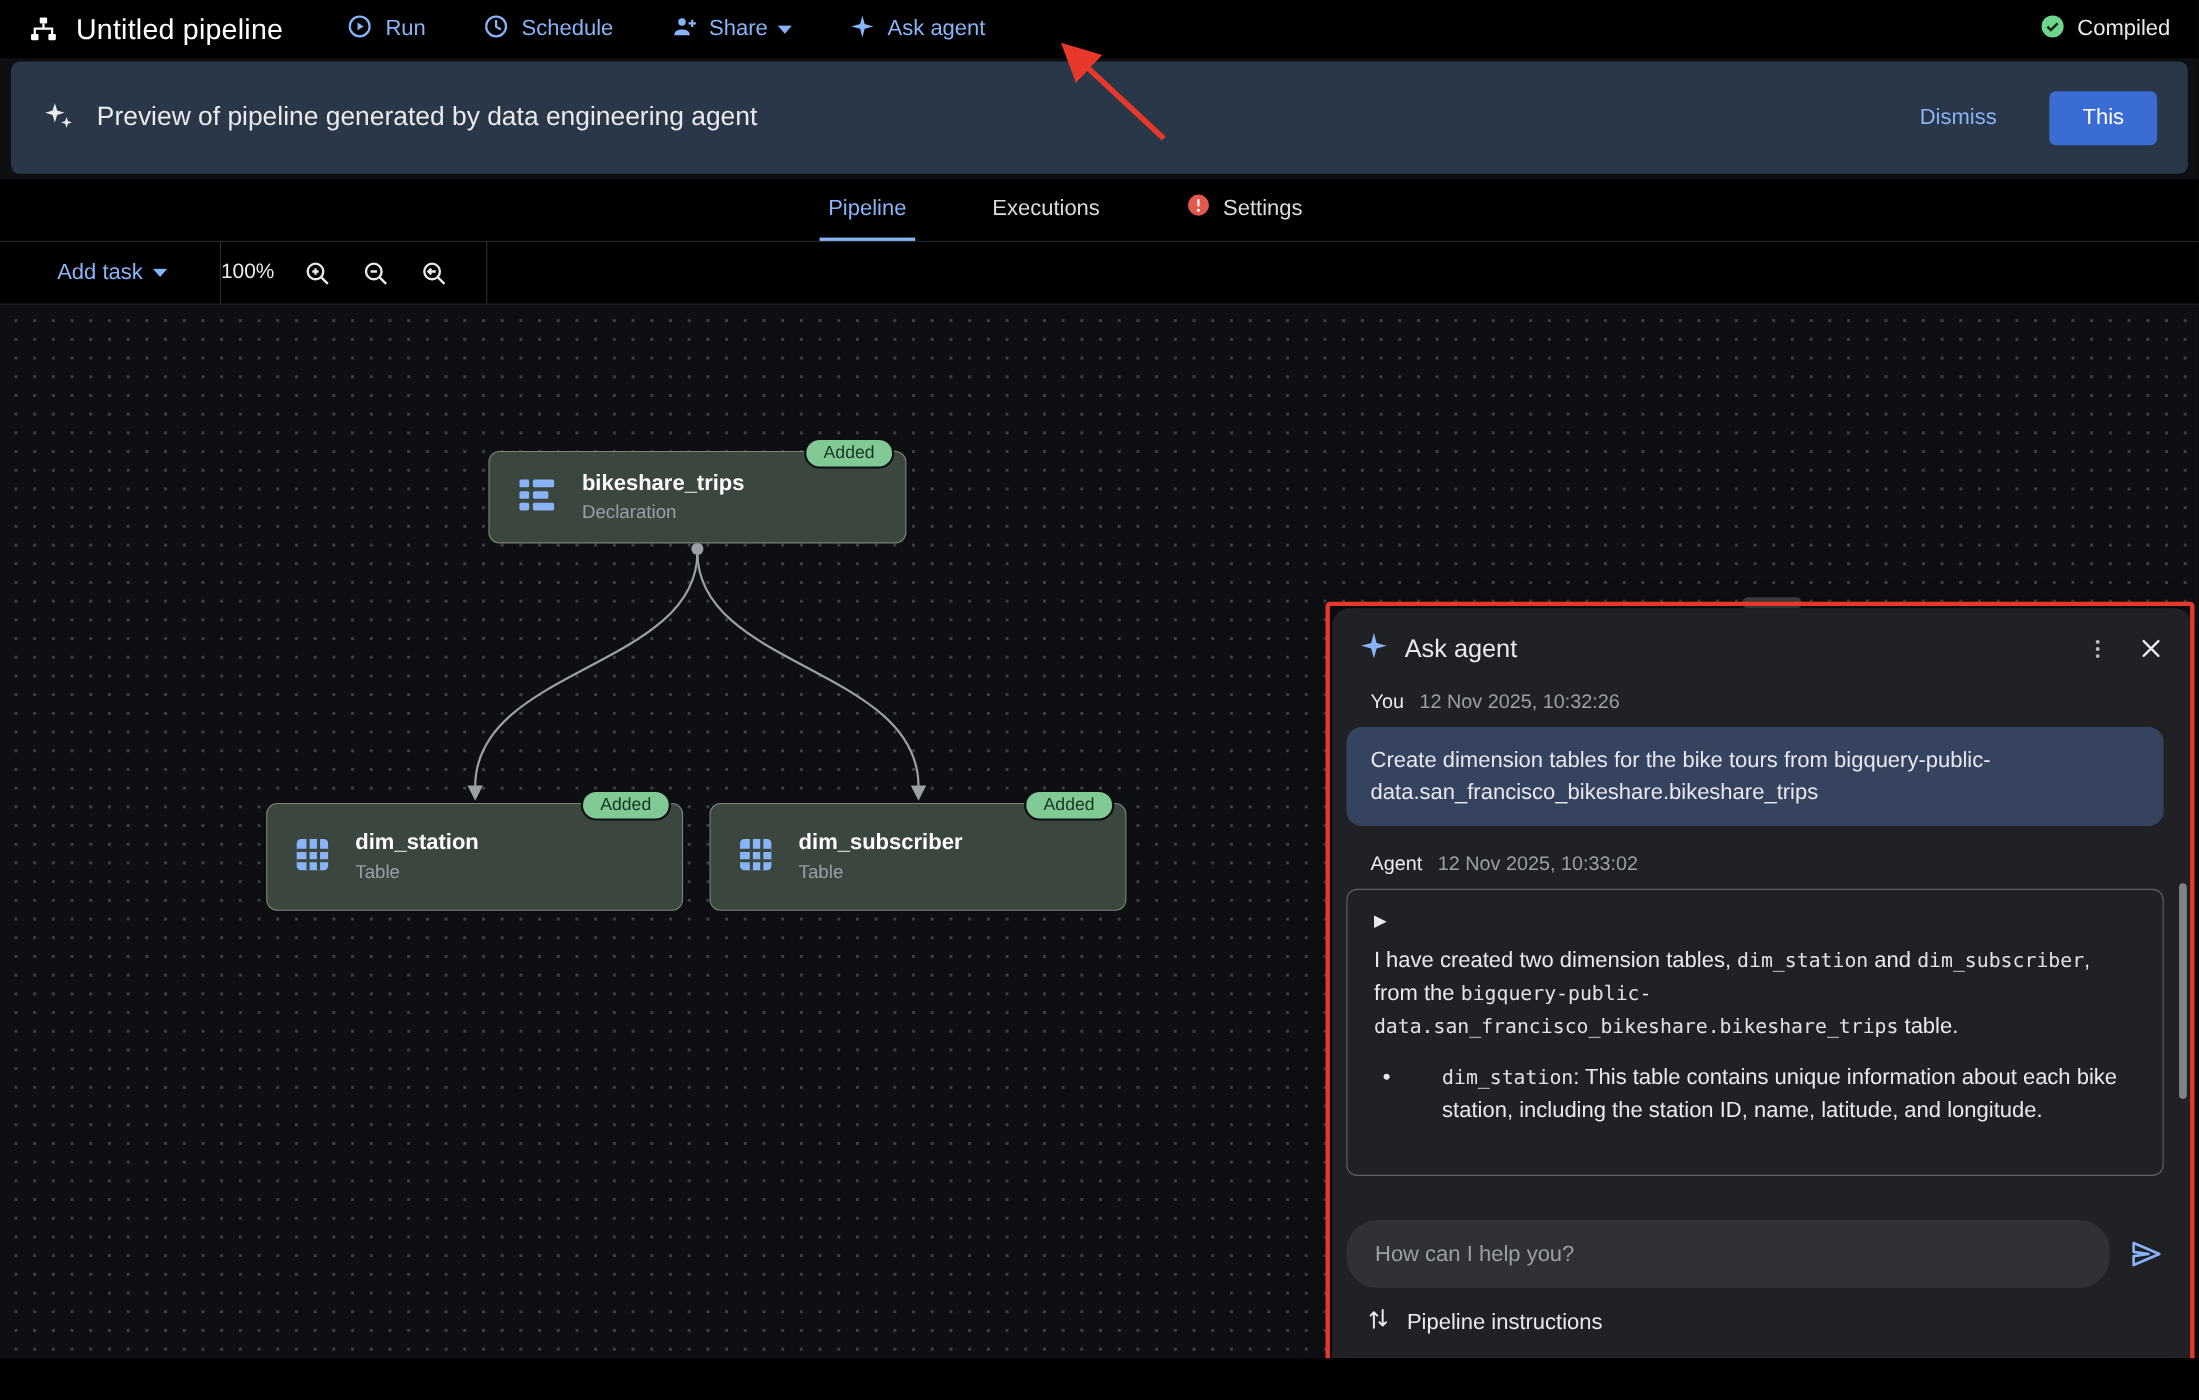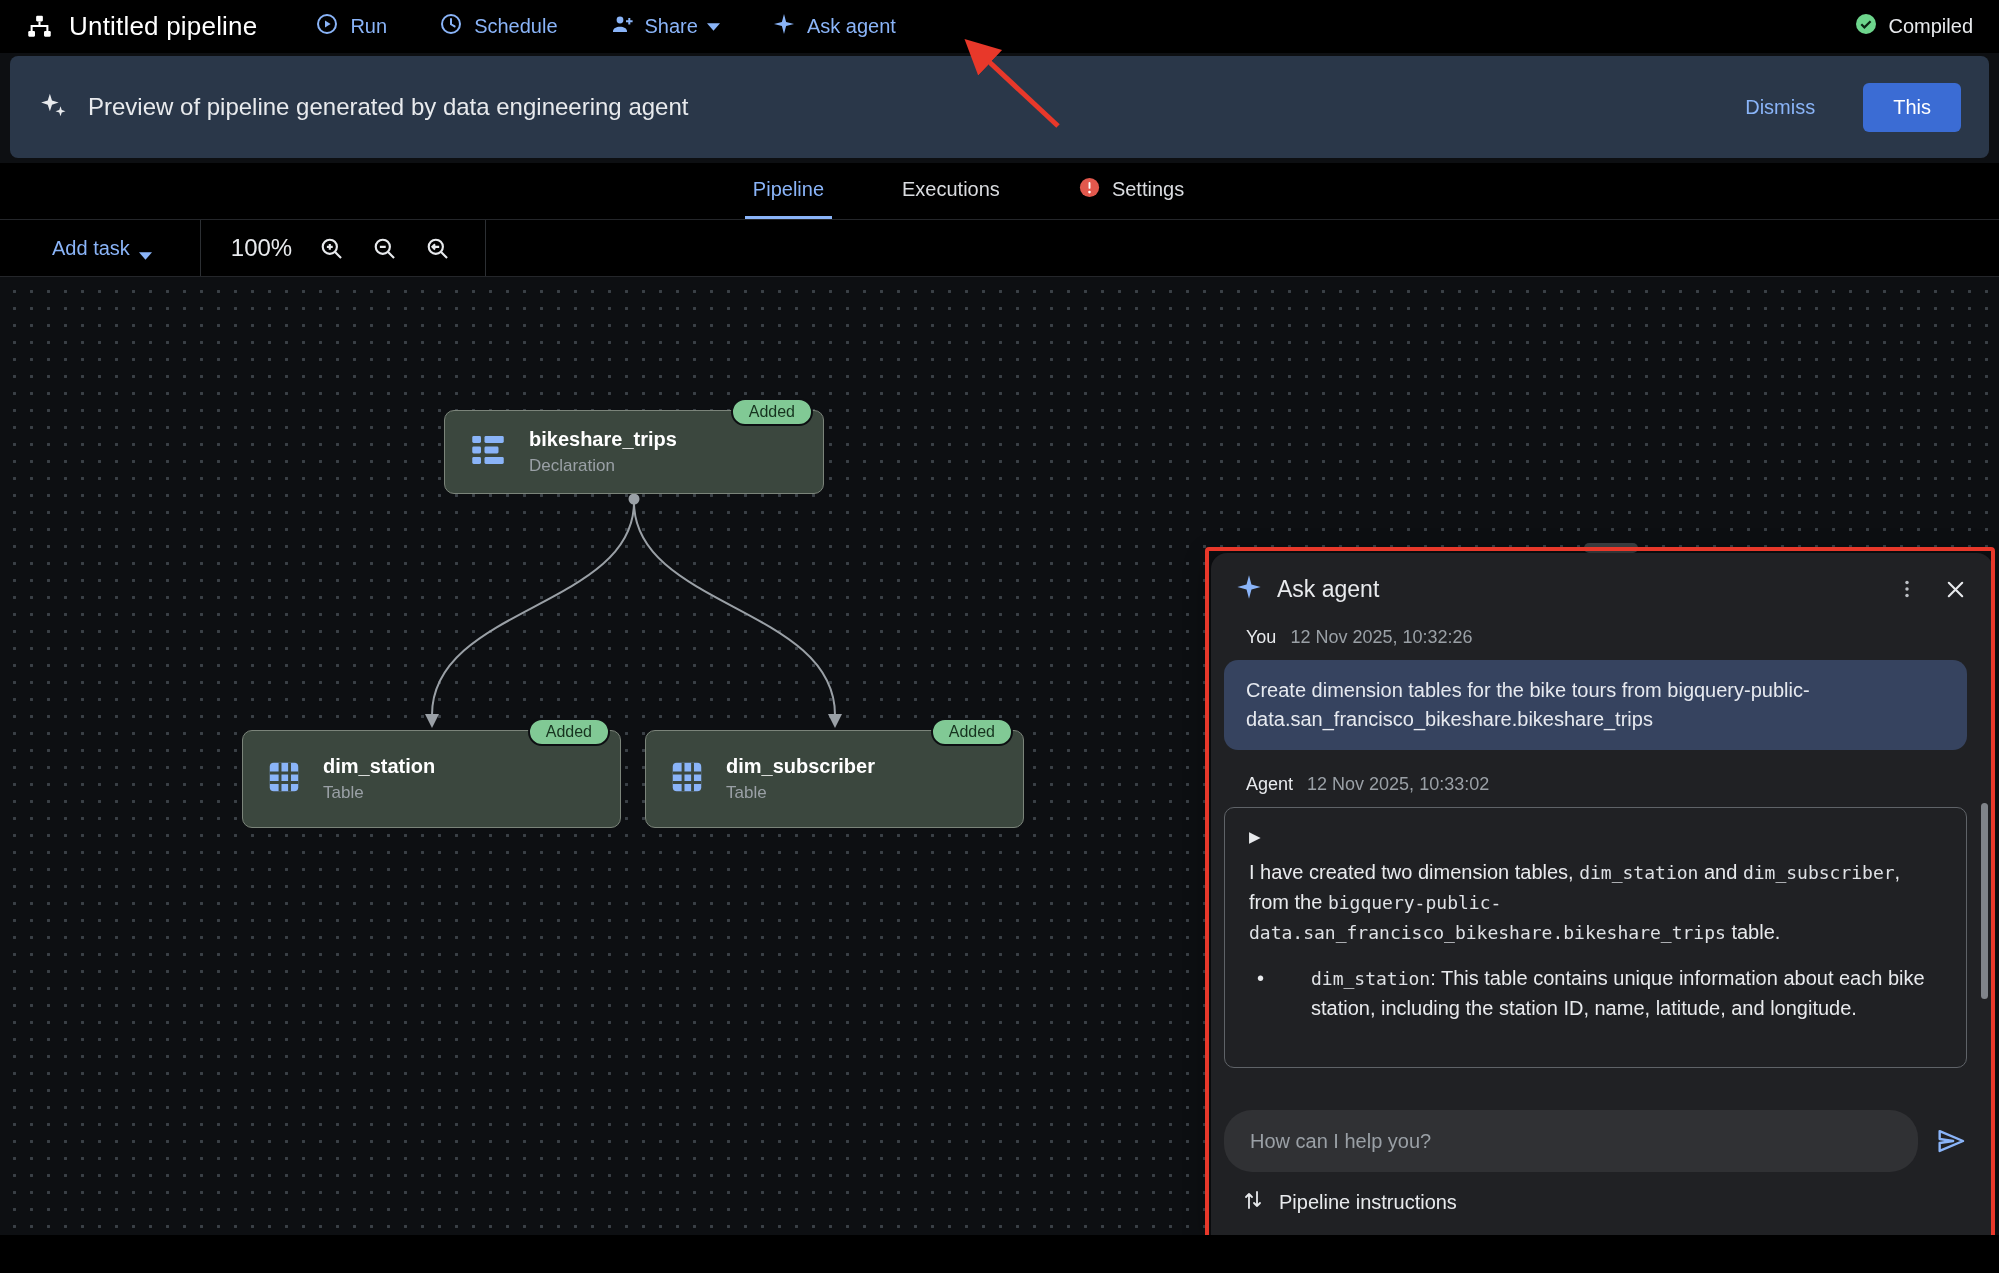--- a/index.html
+++ b/index.html
@@ -30,24 +30,24 @@
   .tabs{position:absolute;left:0;top:163px;width:100%;height:57px;background:#000;display:flex;
         padding:0 30px;box-sizing:border-box;border-bottom:1px solid #24262a;z-index:2;justify-content:center;}
   .tab{height:100%;display:flex;align-items:center;gap:11px;font-size:20px;color:#dadce0;
        padding:0 8px;margin-right:62px;box-sizing:border-box;background:none;border:0;
        font-family:inherit;cursor:pointer;border-bottom:3px solid transparent;}
   .tab.active{color:#8ab4f8;border-bottom-color:#8ab4f8;font-weight:500;}
 
   
   .toolbar{position:absolute;left:0;top:220px;width:100%;height:57px;background:#000;display:flex;
            align-items:center;border-bottom:1px solid #24262a;box-sizing:border-box;z-index:2;}
-  .addtask{margin-left:46px;display:flex;align-items:flex-end;gap:11px;color:#8ab4f8;font-size:20px;
+  .addtask{margin-left:46px;display:flex;align-items:center;gap:11px;color:#8ab4f8;font-size:20px;
            font-weight:500;background:none;border:0;font-family:inherit;cursor:pointer;}
   .vdiv{width:1px;height:100%;background:#2c2f33;}
-  .zoom-label{color:#e8eaed;font-size:24px;margin-left:30px;}
+  .zoom-label{color:#e8eaed;font-size:19px;}
   .icon-only{background:none;border:0;padding:0;margin-left:26px;display:flex;cursor:pointer;}
 
   
   .canvas{position:absolute;left:0;top:277px;width:1999px;height:996px;background:#0d0f12;
           background-image:radial-gradient(circle,#3a4046 1.4px,transparent 1.6px);
           background-size:17px 17px;background-position:6px 6px;}
   .edges{position:absolute;left:0;top:0;pointer-events:none;}
   .node{position:absolute;background:#3b473e;border:1px solid #7b847a;border-radius:10px;
         display:flex;align-items:center;padding:0 22px;gap:20px;box-sizing:border-box;cursor:pointer;}
   .node-title{font-size:20px;font-weight:700;color:#fff;}

